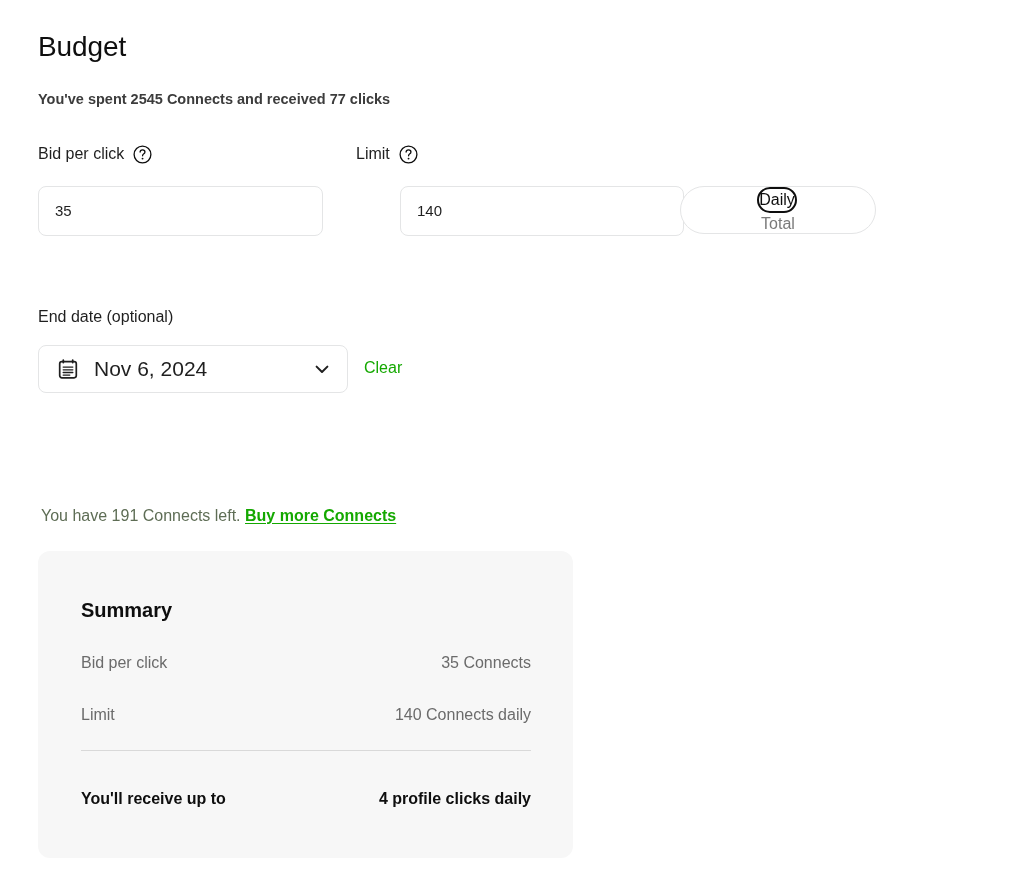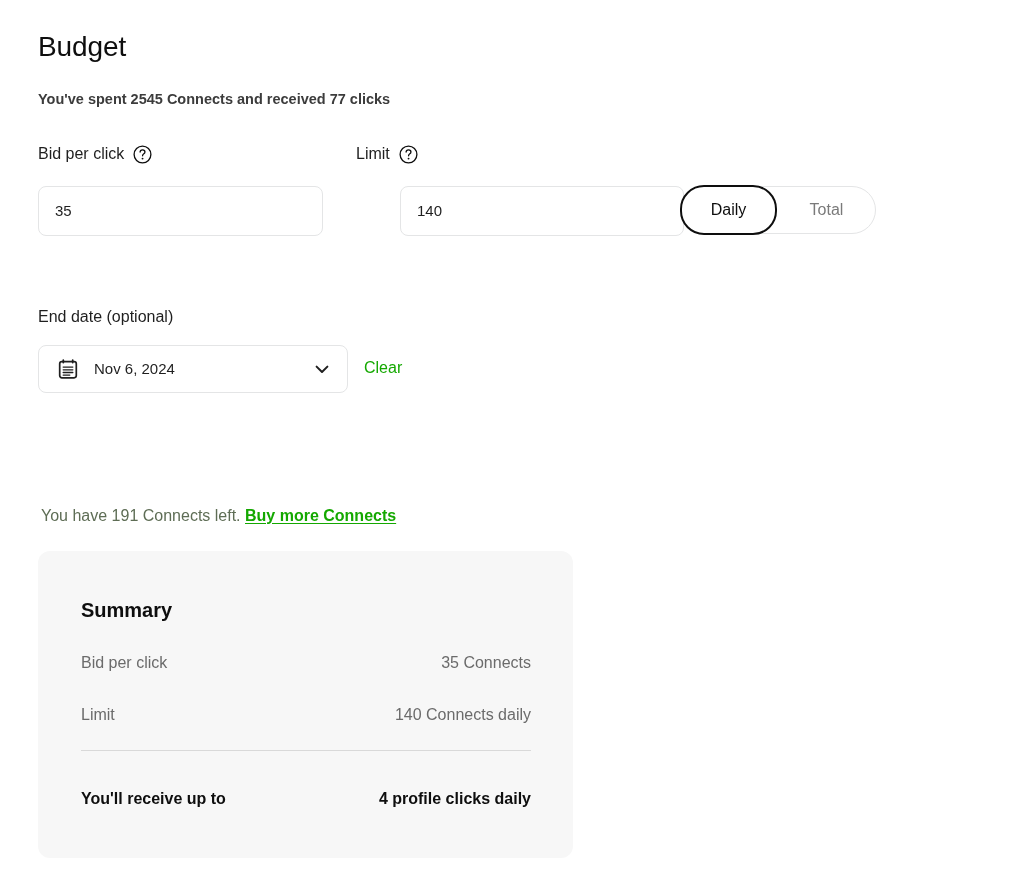--- a/index.html
+++ b/index.html
@@ -90,20 +90,21 @@
     position: absolute;
     left: 680px;
     top: 186px;
     width: 196px;
     height: 48px;
     border: 1px solid #e4e5e6;
     border-radius: 24px;
     background: #ffffff;
     display: flex;
     align-items: center;
+    flex-direction: column;
   }
   .toggle-opt {
     flex: 1 1 50%;
     height: 48px;
     display: flex;
     align-items: center;
     justify-content: center;
     font-size: 16px;
     line-height: 22px;
     border-radius: 24px;
@@ -146,21 +147,21 @@
   }
   .calendar-icon {
     width: 22px;
     height: 22px;
     flex: 0 0 auto;
     display: block;
   }
   .date-value {
     margin-left: 15px;
     flex: 1 1 auto;
-    font-size: 15px;
+    font-size: 21px;
     color: #1f1f1f;
     line-height: 20px;
   }
   .chevron-icon {
     width: 20px;
     height: 20px;
     flex: 0 0 auto;
     display: block;
   }
 

